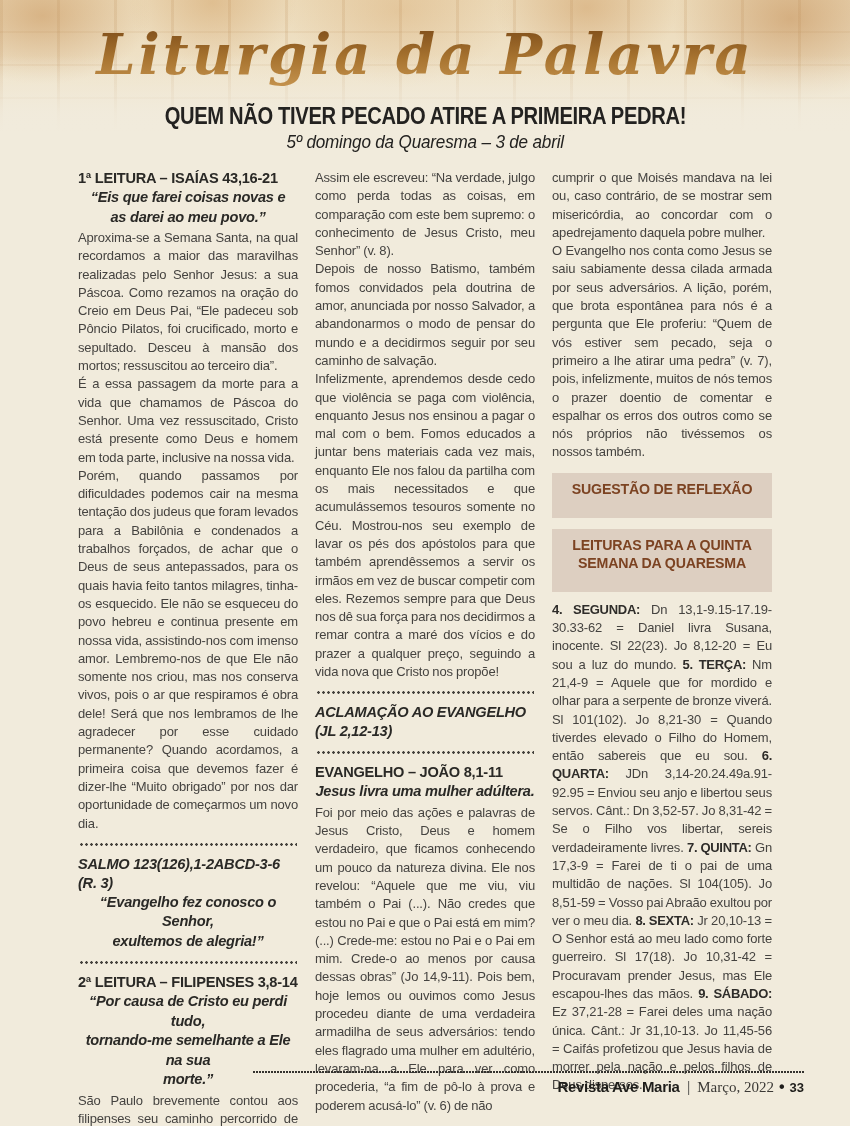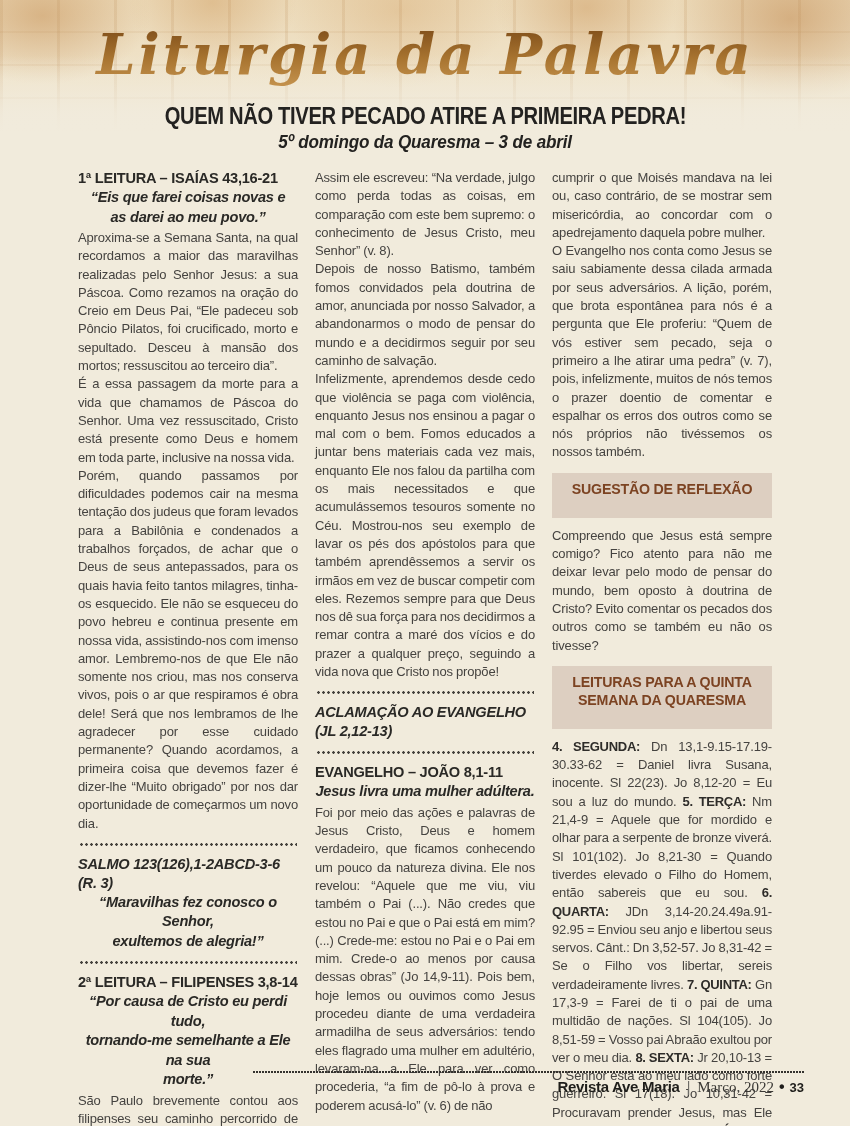--- a/index.html
+++ b/index.html
@@ -36,21 +36,21 @@
       -webkit-background-clip:text; background-clip:text; color:transparent;
     }
   }
   .headline {
     position:absolute; top:103px; left:0; width:850px; text-align:center;
     font-size:24px; line-height:26px; font-weight:700; color:#232220;
   }
   .headline > span { display:inline-block; transform:scaleX(.84); transform-origin:50% 50%; letter-spacing:-.4px; white-space:nowrap; }
   .subheadline {
     position:absolute; top:131px; left:0; width:850px; text-align:center;
-    font-size:19px; line-height:22px; font-weight:700; font-style:italic; color:#232220;
+    font-size:19px; line-height:22px; font-weight:400; font-style:italic; color:#232220;
   }
   .subheadline > span { display:inline-block; transform:scaleX(.9); transform-origin:50% 50%; letter-spacing:-.2px; white-space:nowrap; }
 
   
   .columns {
     position:absolute; top:169px; left:78px; width:694px;
     display:flex; gap:17px; align-items:flex-start;
   }
   .col { flex:1 1 0; min-width:0; }
 
@@ -113,21 +113,21 @@
 
   <div class="col">
     <h3 class="section">1ª LEITURA – ISAÍAS 43,16-21</h3>
     <div class="quote">“Eis que farei coisas novas e
 as darei ao meu povo.”</div>
     <p class="body">Aproxima-se a Semana Santa, na qual recordamos a maior das maravilhas realizadas pelo Senhor Jesus: a sua Páscoa. Como rezamos na oração do Creio em Deus Pai, “Ele padeceu sob Pôncio Pilatos, foi crucificado, morto e sepultado. Desceu à mansão dos mortos; ressuscitou ao terceiro dia”.</p>
     <p class="body">É a essa passagem da morte para a vida que chamamos de Páscoa do Senhor. Uma vez ressuscitado, Cristo está presente como Deus e homem em toda parte, inclusive na nossa vida.</p>
     <p class="body">Porém, quando passamos por dificuldades podemos cair na mesma tentação dos judeus que foram levados para a Babilônia e condenados a trabalhos forçados, de achar que o Deus de seus antepassados, para os quais havia feito tantos milagres, tinha-os esquecido. Ele não se esqueceu do povo hebreu e continua presente em nossa vida, assistindo-nos com imenso amor. Lembremo-nos de que Ele não somente nos criou, mas nos conserva vivos, pois o ar que respiramos é obra dele! Será que nos lembramos de lhe agradecer por esse cuidado permanente? Quando acordamos, a primeira coisa que devemos fazer é dizer-lhe “Muito obrigado” por nos dar oportunidade de começarmos um novo dia.</p>
     <div class="sep"></div>
     <h3 class="section italic">SALMO 123(126),1-2ABCD-3-6 (R. 3)</h3>
-    <div class="quote">“Maravilhas fez conosco o Senhor,
+    <div class="quote">“Evangelho fez conosco o Senhor,
 exultemos de alegria!”</div>
     <div class="sep"></div>
     <h3 class="section">2ª LEITURA – FILIPENSES 3,8-14</h3>
     <div class="quote">“Por causa de Cristo eu perdi tudo,
 tornando-me semelhante a Ele na sua
 morte.”</div>
     <p class="body">São Paulo brevemente contou aos filipenses seu caminho percorrido de fariseu fervoroso, que tinha sido, a apóstolo dedicadíssimo de Jesus. Homem de consciência reta, assim que reconheceu que estava errado abraçou o cristianismo imediatamente.</p>
   </div>
 
   <div class="col">
@@ -139,21 +139,20 @@
     <div class="sep"></div>
     <h3 class="section">EVANGELHO – JOÃO 8,1-11</h3>
     <div class="quote">Jesus livra uma mulher adúltera.</div>
     <p class="body">Foi por meio das ações e palavras de Jesus Cristo, Deus e homem verdadeiro, que ficamos conhecendo um pouco da natureza divina. Ele nos revelou: “Aquele que me viu, viu também o Pai (...). Não credes que estou no Pai e que o Pai está em mim? (...) Crede-me: estou no Pai e o Pai em mim. Crede-o ao menos por causa dessas obras” (Jo 14,9-11). Pois bem, hoje lemos ou ouvimos como Jesus procedeu diante de uma verdadeira armadilha de seus adversários: tendo eles flagrado uma mulher em adultério, levaram-na a Ele para ver como procederia, “a fim de pô-lo à prova e poderem acusá-lo” (v. 6) de não</p>
   </div>
 
   <div class="col">
     <p class="body">cumprir o que Moisés mandava na lei ou, caso contrário, de se mostrar sem misericórdia, ao concordar com o apedrejamento daquela pobre mulher.</p>
     <p class="body">O Evangelho nos conta como Jesus se saiu sabiamente dessa cilada armada por seus adversários. A lição, porém, que brota espontânea para nós é a pergunta que Ele proferiu: “Quem de vós estiver sem pecado, seja o primeiro a lhe atirar uma pedra” (v. 7), pois, infelizmente, muitos de nós temos o prazer doentio de comentar e espalhar os erros dos outros como se nós próprios não tivéssemos os nossos também.</p>
     <div class="tagbox">SUGESTÃO DE REFLEXÃO</div>
-    <p class="body">Compreendo que Jesus está sempre comigo? Fico atento para não me deixar levar pelo modo de pensar do mundo, bem oposto à doutrina de Cristo? Evito comentar os pecados dos outros como se também eu não os tivesse?</p>
     <div class="tagbox">LEITURAS PARA A QUINTA
 SEMANA DA QUARESMA</div>
     <p class="body"><b>4. SEGUNDA:</b> Dn 13,1-9.15-17.19-30.33-62 = Daniel livra Susana, inocente. Sl 22(23). Jo 8,12-20 = Eu sou a luz do mundo. <b>5. TERÇA:</b> Nm 21,4-9 = Aquele que for mordido e olhar para a serpente de bronze viverá. Sl 101(102). Jo 8,21-30 = Quando tiverdes elevado o Filho do Homem, então sabereis que eu sou. <b>6. QUARTA:</b> JDn 3,14-20.24.49a.91-92.95 = Enviou seu anjo e libertou seus servos. Cânt.: Dn 3,52-57. Jo 8,31-42 = Se o Filho vos libertar, sereis verdadeiramente livres. <b>7. QUINTA:</b> Gn 17,3-9 = Farei de ti o pai de uma multidão de nações. Sl 104(105). Jo 8,51-59 = Vosso pai Abraão exultou por ver o meu dia. <b>8. SEXTA:</b> Jr 20,10-13 = O Senhor está ao meu lado como forte guerreiro. Sl 17(18). Jo 10,31-42 = Procuravam prender Jesus, mas Ele escapou-lhes das mãos. <b>9. SÁBADO:</b> Ez 37,21-28 = Farei deles uma nação única. Cânt.: Jr 31,10-13. Jo 11,45-56 = Caifás profetizou que Jesus havia de morrer pela nação e pelos filhos de Deus dispersos.</p>
   </div>
 
 </div>
 
 <div class="footer">
   <div class="footer-rule"></div>
   <span class="brand">Revista Ave Maria</span><span class="bar">|</span><span class="issue">Março, 2022</span><span class="dot">•</span><span class="pagenum">33</span>

